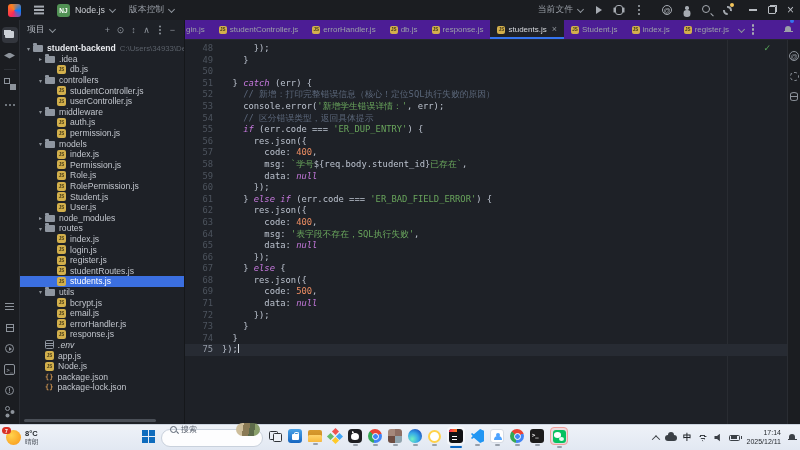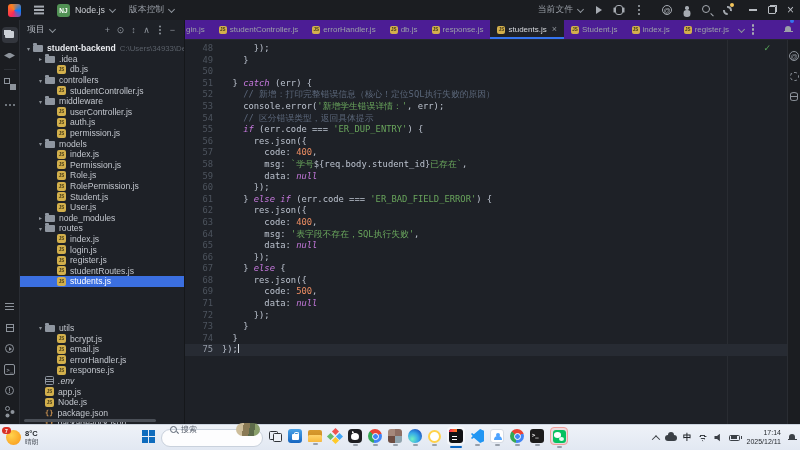--- a/index.html
+++ b/index.html
@@ -280,33 +280,33 @@
       <div class="trow" style="padding-left: 16px;">
         <span class="chev">▾</span>
         <span class="tfolder"></span>
         <span class="tlabel">controllers</span>
       </div>
       <div class="trow" style="padding-left: 28px;">
         <span class="chev"></span>
         <span class="tjs">JS</span>
         <span class="tlabel">studentController.js</span>
       </div>
+      <div class="trow" style="padding-left: 28px;">
+        <span class="chev"></span>
+        <span class="tjs">JS</span>
+        <span class="tlabel">userController.js</span>
+      </div>
       <div class="trow" style="padding-left: 16px;">
         <span class="chev">▾</span>
         <span class="tfolder"></span>
         <span class="tlabel">middleware</span>
       </div>
       <div class="trow" style="padding-left: 28px;">
         <span class="chev"></span>
         <span class="tjs">JS</span>
-        <span class="tlabel">userController.js</span>
-      </div>
-      <div class="trow" style="padding-left: 28px;">
-        <span class="chev"></span>
-        <span class="tjs">JS</span>
         <span class="tlabel">auth.js</span>
       </div>
       <div class="trow" style="padding-left: 28px;">
         <span class="chev"></span>
         <span class="tjs">JS</span>
         <span class="tlabel">permission.js</span>
       </div>
       <div class="trow" style="padding-left: 16px;">
         <span class="chev">▾</span>
         <span class="tfolder"></span>
@@ -370,21 +370,21 @@
       <div class="trow" style="padding-left: 28px;">
         <span class="chev"></span>
         <span class="tjs">JS</span>
         <span class="tlabel">studentRoutes.js</span>
       </div>
       <div class="trow sel" style="padding-left: 28px;">
         <span class="chev"></span>
         <span class="tjs">JS</span>
         <span class="tlabel">students.js</span>
       </div>
-      <div class="trow" style="padding-left: 16px; margin-top: 36px;">
+      <div class="trow" style="padding-left: 16px;">
         <span class="chev">▾</span>
         <span class="tfolder"></span>
         <span class="tlabel">utils</span>
       </div>
       <div class="trow" style="padding-left: 28px;">
         <span class="chev"></span>
         <span class="tjs">JS</span>
         <span class="tlabel">bcrypt.js</span>
       </div>
       <div class="trow" style="padding-left: 28px;">

